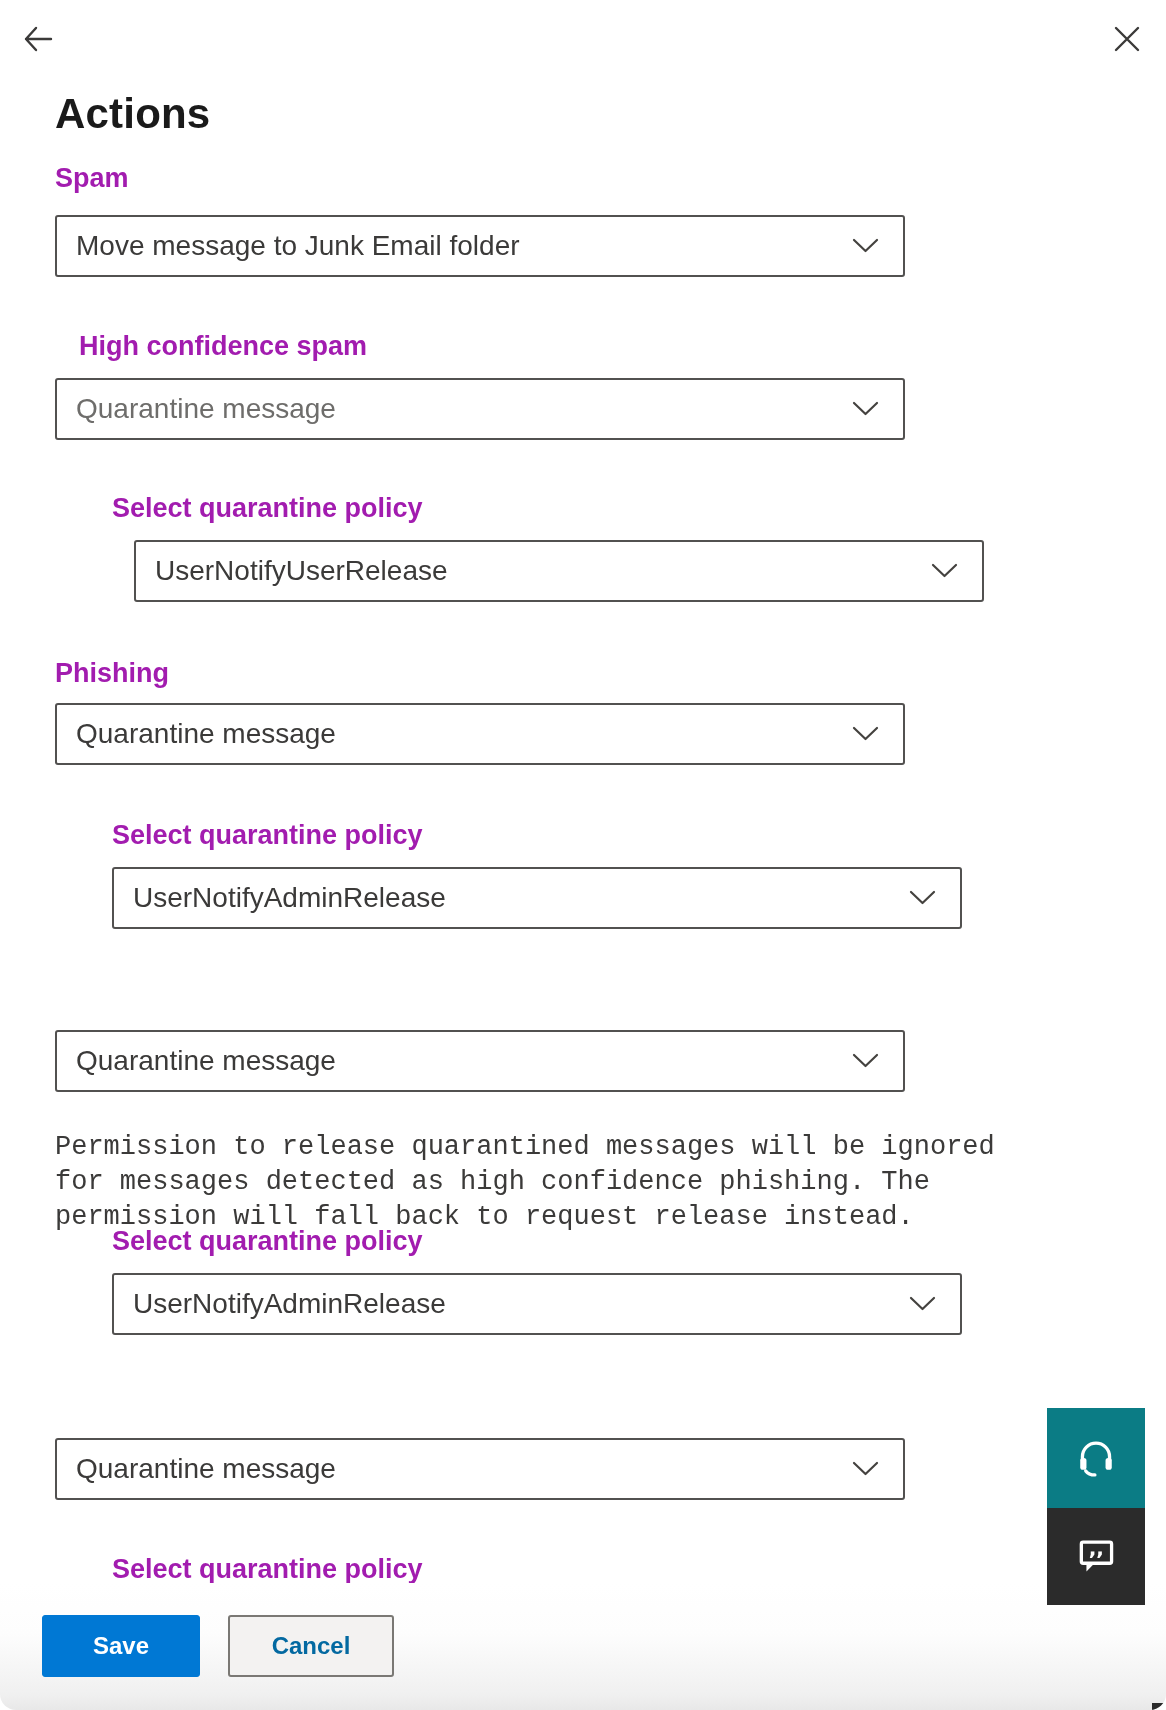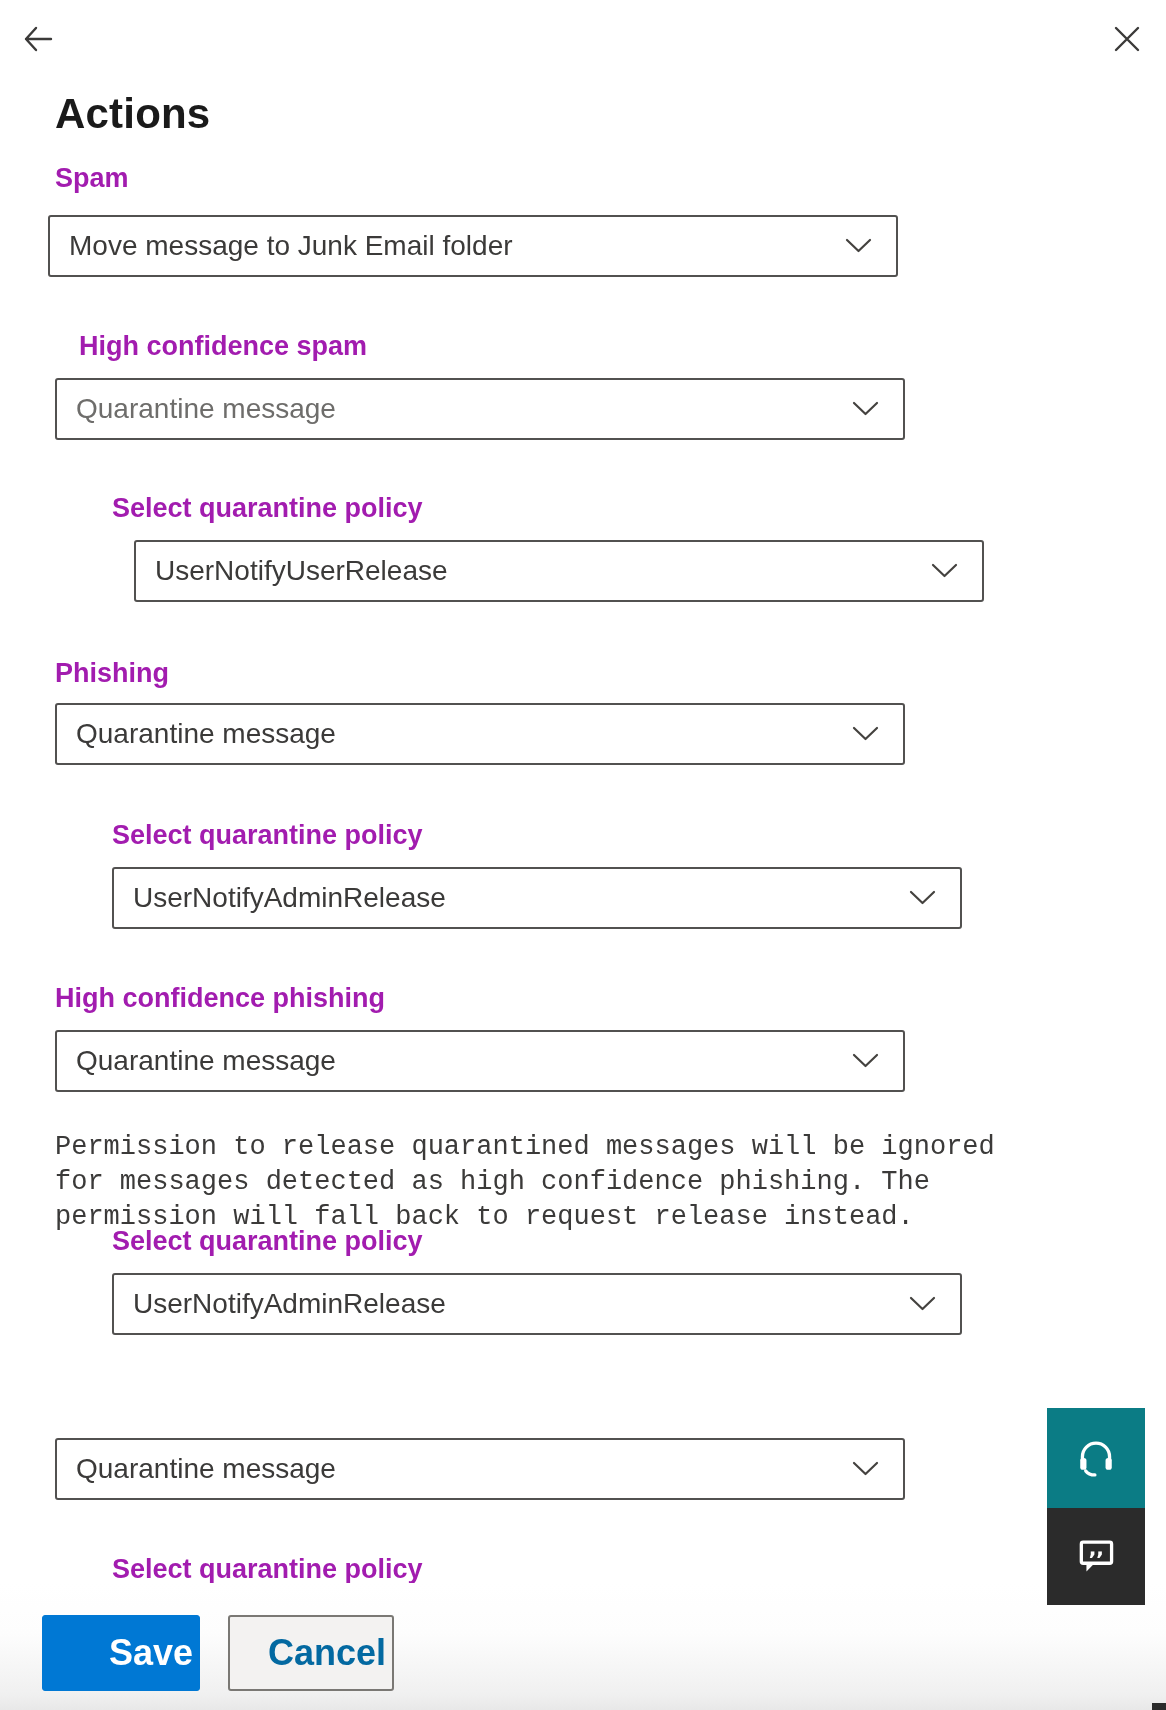--- a/index.html
+++ b/index.html
@@ -1,20 +1,21 @@
 <!DOCTYPE html>
 <html><head>
 <meta charset="utf-8">
 <style>
   html,body { margin:0; padding:0; background:#fff; }
   .screen {
     position:relative; width:1166px; height:1710px;
     background:#ffffff; overflow:hidden;
     font-family:"Liberation Sans", sans-serif;
     color:#2c2b2a;
+    border-radius:16px;
   }
   .icon-btn { position:absolute; background:none; border:none; padding:0; cursor:pointer; line-height:0; }
   .back-btn  { left:20px; top:22px; }
   .close-btn { left:1110px; top:22px; }
 
   .page-title {
     position:absolute; left:55px; top:90px;
     font-size:42px; font-weight:bold; color:#1a1a1a; letter-spacing:0.2px;
   }
   .field-label {
@@ -32,23 +33,23 @@
   }
   .dd-text { font-size:28px; color:#3b3a39; white-space:nowrap; overflow:hidden; }
   .dd-text.muted { color:#6e6d6b; }
   .dd-chevron { position:absolute; right:24px; top:50%; transform:translateY(-50%); line-height:0; }
 
   .footer {
     position:absolute; left:0; top:1583px; width:1166px; height:127px; z-index:5;
     background:linear-gradient(to bottom, #ffffff 0%, #fdfdfd 40%, #f0f0f0 88%, #e8e8e8 100%);
   }
   .btn {
-    position:absolute; top:32px; height:76px; box-sizing:border-box;
-    font-family:"Liberation Sans", sans-serif; font-size:36px; font-weight:600;
-    border-radius:3px; cursor:pointer;text-align:right;
+    position:absolute; top:32px; height:62px; box-sizing:border-box;
+    font-family:"Liberation Sans", sans-serif; font-size:24px; font-weight:600;
+    border-radius:3px; cursor:pointer;
   }
   .btn-save   { left:42px;  width:158px; background:#0078d4; border:1px solid #0078d4; color:#ffffff; }
   .btn-cancel { left:228px; width:166px; background:#f3f2f1; border:2px solid #7a7874; color:#0369a1; }
 
   .float-btn {
     position:absolute; left:1047px; width:98px; border:none; cursor:pointer; z-index:10;
     display:flex; align-items:center; justify-content:center; padding:0;
   }
   .float-support  { top:1408px; height:100px; background:#0b7c85; }
   .float-feedback { top:1508px; height:97px;  background:#2b2b2b; }
@@ -74,21 +75,21 @@
     <span>
       <svg width="34" height="34" viewBox="0 0 34 34" fill="none">
         <path d="M6 6 L28 28 M28 6 L6 28" stroke="#3b3a39" stroke-width="2.4" stroke-linecap="round"></path>
       </svg>
     </span>
   </button>
 
   <div class="page-title">Actions</div>
 
   <div class="field-label" style="left:55px; top:163px;">Spam</div>
-  <div class="dropdown" style="left:48px; top:215px;">
+  <div class="dropdown" style="left:55px; top:215px;">
     <span class="dd-text">Move message to Junk Email folder</span>
     <span class="dd-chevron">
       <svg width="27" height="16" viewBox="0 0 27 16" fill="none">
           <path d="M2 2 L13.5 13 L25 2" stroke="#44423f" stroke-width="2.2" stroke-linecap="round" stroke-linejoin="round"></path>
         </svg>
     </span>
   </div>
 
   <div class="field-label" style="left:55px; top:331px;margin-left:24px;">High confidence spam</div>
   <div class="dropdown" style="left:55px; top:378px;">
@@ -123,21 +124,20 @@
   <div class="field-label" style="left:112px; top:820px;">Select quarantine policy</div>
   <div class="dropdown" style="left:112px; top:867px;">
     <span class="dd-text">UserNotifyAdminRelease</span>
     <span class="dd-chevron">
       <svg width="27" height="16" viewBox="0 0 27 16" fill="none">
           <path d="M2 2 L13.5 13 L25 2" stroke="#44423f" stroke-width="2.2" stroke-linecap="round" stroke-linejoin="round"></path>
         </svg>
     </span>
   </div>
 
-  <div class="field-label" style="left:55px; top:983px;">High confidence phishing</div>
   <div class="dropdown" style="left:55px; top:1030px;">
     <span class="dd-text">Quarantine message</span>
     <span class="dd-chevron">
       <svg width="27" height="16" viewBox="0 0 27 16" fill="none">
           <path d="M2 2 L13.5 13 L25 2" stroke="#44423f" stroke-width="2.2" stroke-linecap="round" stroke-linejoin="round"></path>
         </svg>
     </span>
   </div>
 
   <div class="para">Permission to release quarantined messages will be ignored for messages detected as high confidence phishing. The permission will fall back to request release instead.</div>

